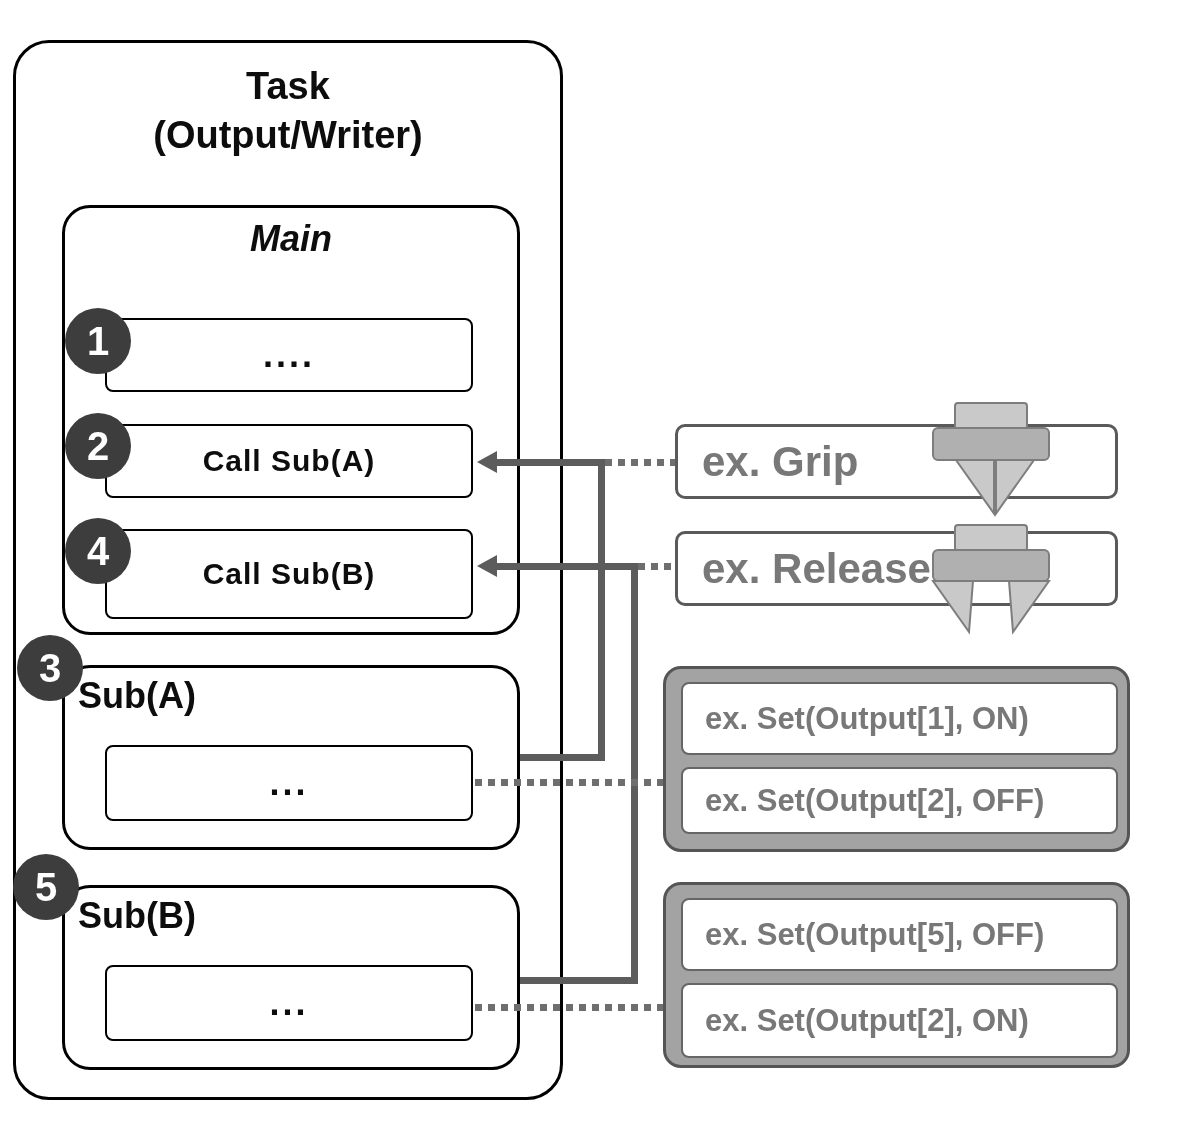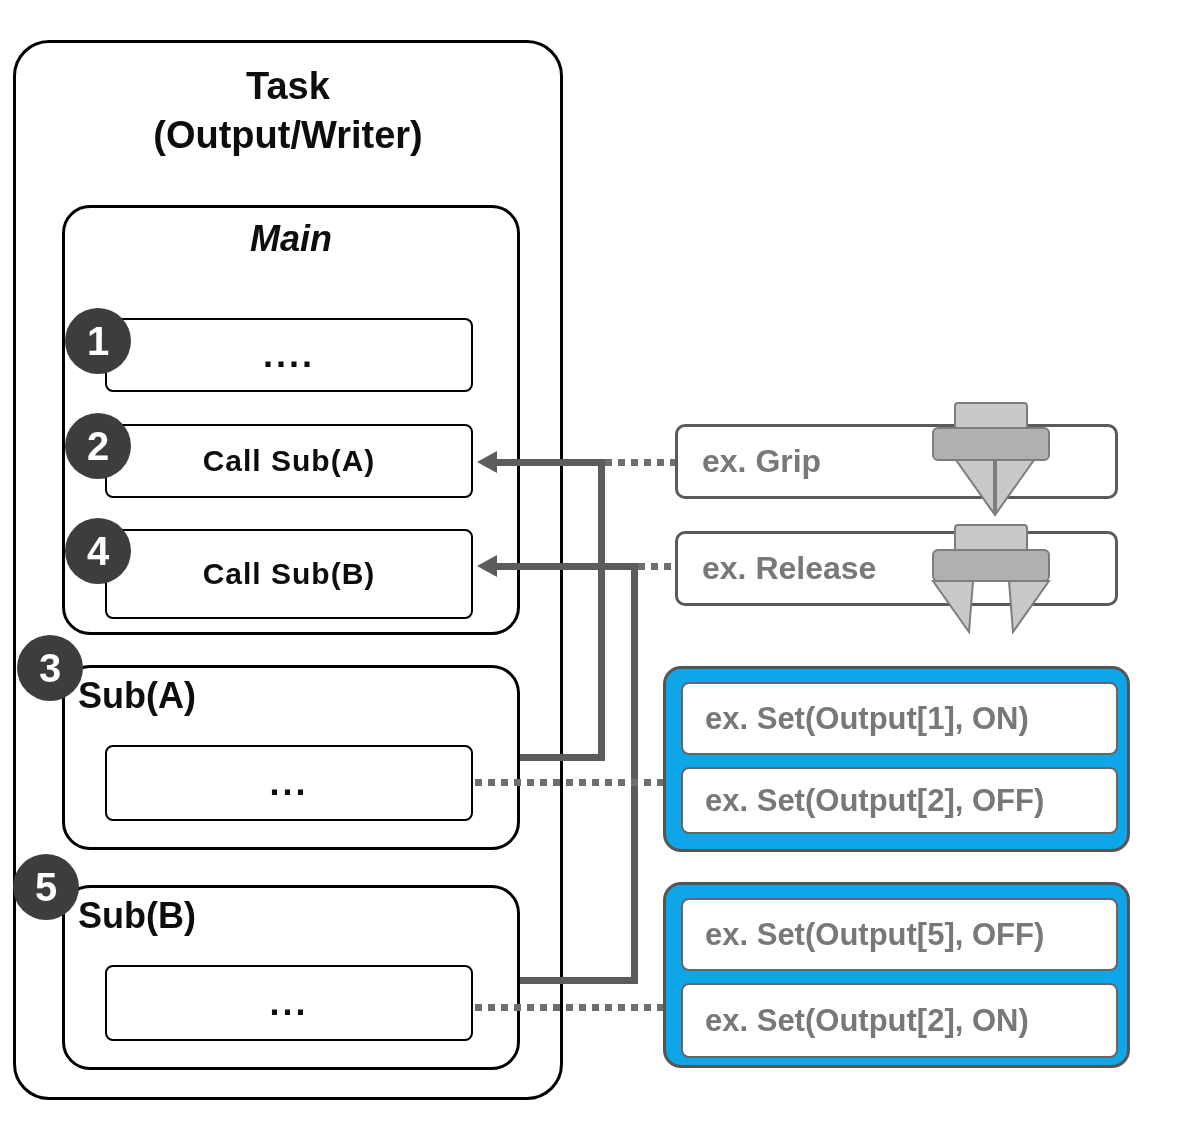--- a/index.html
+++ b/index.html
@@ -24,24 +24,24 @@
   
   .badge{
     width:66px;height:66px;border-radius:50%;background:#3d3d3d;
     display:flex;align-items:center;justify-content:center;
     color:#ffffff;font-weight:bold;font-size:40px;z-index:5;
   }
   
   .exbox{
     border:3px solid #5a5a5a;border-radius:10px;background:#fff;
     display:flex;align-items:center;
-    font-weight:bold;font-size:32px;color:#787878;
+    font-weight:bold;font-size:42px;color:#787878;
   }
   .exbox .exlabel{padding-left:24px;}
-  .setgroup{border:3px solid #555;border-radius:18px;background:#0ea5e9;padding-left:12px;}
+  .setgroup{border:3px solid #555;border-radius:18px;background:#a3a3a3;padding-left:12px;}
   .setitem{
     position:absolute;left:15px;width:437px;box-sizing:border-box;
     border:2.5px solid #666;border-radius:8px;background:#fff;
     display:flex;align-items:center;
     font-weight:bold;font-size:31px;color:#787878;
   }
   .setitem .exlabel{padding-left:22px;}
   
   .gline{background:#5c5c5c;z-index:4;}
   .dotline{

